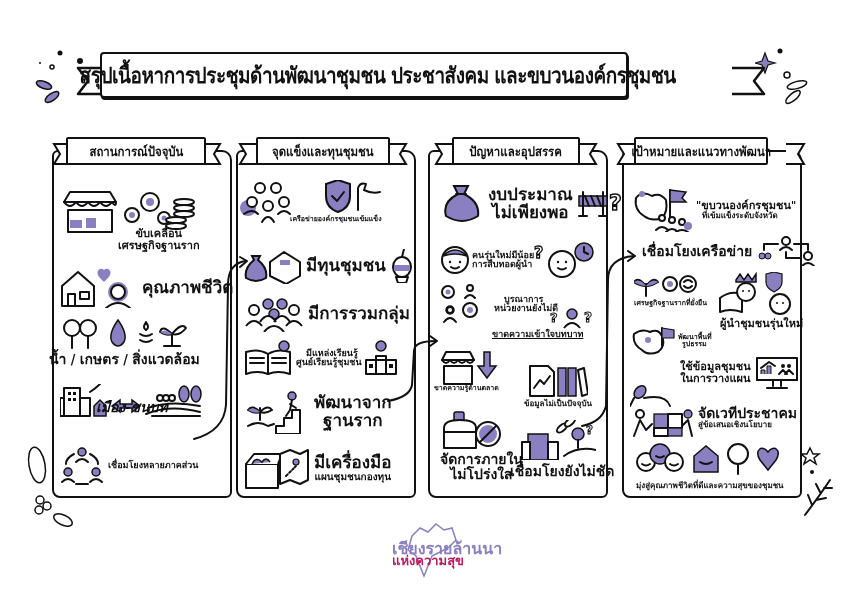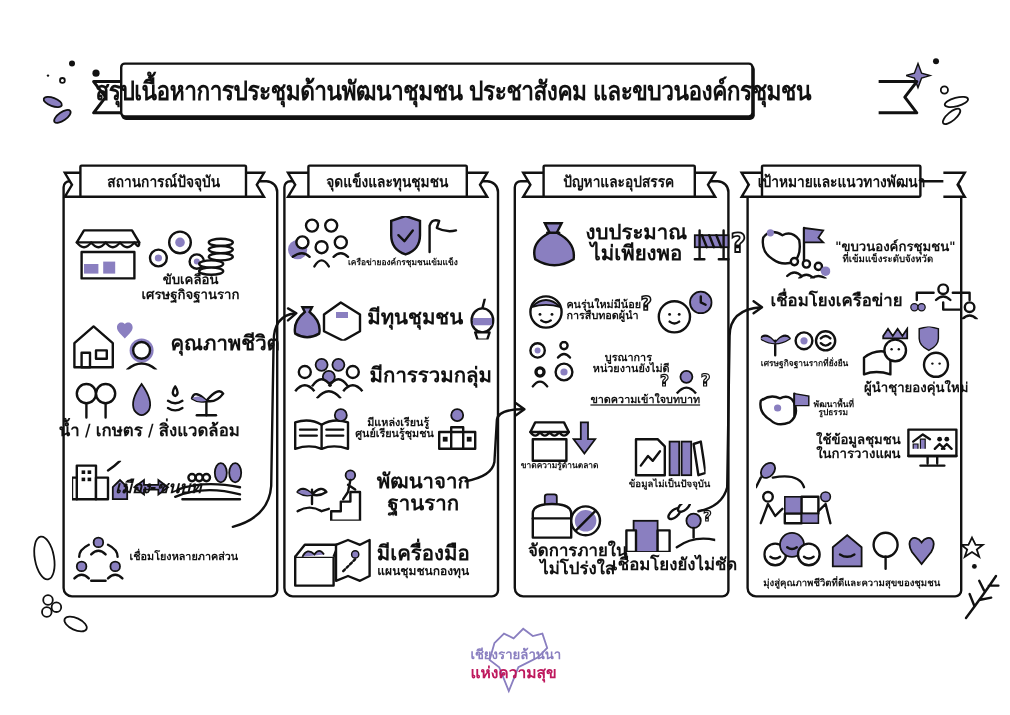--- a/index.html
+++ b/index.html
@@ -24,21 +24,21 @@
   .lbl.sm { font-size: 9px; }
   .lbl.xs { font-size: 7px; }
   .center { text-align: center; }
   .ic { display: inline-block; }
   svg .p { fill: #8a7fc0; }
   svg .s { stroke: #111; stroke-width: 2; fill: none; stroke-linecap: round; stroke-linejoin: round; }
   svg .sw { stroke: #111; stroke-width: 2; fill: #fff; stroke-linejoin: round; }
 
   .arrow { position: absolute; z-index: 4; }
   .logo { position: absolute; left: 382px; top: 520px; width: 100px; height: 60px; }
-  .logo .l1 { position: absolute; left: 10px; top: 16px; font-size: 11px; color: #8a7fc0; font-weight: bold; white-space: nowrap; }
+  .logo .l1 { position: absolute; left: 10px; top: 16px; font-size: 16px; color: #8a7fc0; font-weight: bold; white-space: nowrap; }
   .logo .l2 { position: absolute; left: 10px; top: 30px; font-size: 13px; color: #be185d; font-weight: bold; white-space: nowrap; }
 </style>
 </head>
 <body>
 
 <svg style="position:absolute;left:30px;top:45px;width:70px;height:60px" viewBox="0 0 70 60">
   <circle cx="30" cy="8" r="2.5" fill="#111"></circle>
     <circle cx="50" cy="16" r="3" fill="#111"></circle>
     <circle cx="22" cy="22" r="2" fill="none" stroke="#111" stroke-width="1.5"></circle>
     <circle cx="10" cy="18" r="1" fill="#111"></circle>
@@ -493,21 +493,21 @@
     <circle cx="28" cy="20" r="9" class="sw"></circle>
       <circle cx="25" cy="19" r="1" fill="#111"></circle>
       <circle cx="31" cy="19" r="1" fill="#111"></circle>
     <path d="M48 2 L56 0 L64 2 L64 10 Q64 16 56 20 Q48 16 48 10 Z" class="p" stroke="#111" stroke-width="1.2"></path>
     <circle cx="62" cy="32" r="10" class="sw"></circle>
       <circle cx="59" cy="31" r="1" fill="#111"></circle>
       <circle cx="65" cy="31" r="1" fill="#111"></circle>
   </svg>
 </div>
 <div class="item" style="left:720px;top:318px;">
-  <span class="lbl md">ผู้นำชุายองคุ่นใหม่</span>
+  <span class="lbl md">ผู้นำชุมชนรุ่นใหม่</span>
 </div>
 
 <div class="item" style="left:632px;top:326px;">
   <svg class="ic" width="44" height="30" viewBox="0 0 44 30">
     <path d="M2 8 Q10 2 18 6 Q26 2 30 10 Q34 20 26 26 Q16 30 10 24 Q0 18 2 8 Z" class="sw"></path>
       <circle cx="16" cy="14" r="3" class="p"></circle>
     <path d="M30 2 L30 20" class="s" stroke-width="1.5"></path>
       <path d="M30 2 L42 4 L42 12 L30 12 Z" class="p" stroke="#111" stroke-width="1.2"></path>
   </svg>
   <div class="lbl xs" style="margin-left:2px">
@@ -539,20 +539,24 @@
     <path d="M14 14 Q36 10 40 22" class="s" stroke-width="1.3"></path>
     <circle cx="10" cy="30" r="4" class="sw"></circle>
       <path d="M4 52 L10 36 L16 46 L22 40" class="s"></path>
     <rect x="24" y="30" width="14" height="14" class="p" stroke="#111" stroke-width="1.3"></rect>
       <rect x="38" y="30" width="14" height="14" class="sw"></rect>
       <rect x="24" y="44" width="14" height="8" class="sw"></rect>
       <rect x="38" y="44" width="14" height="8" class="p" stroke="#111" stroke-width="1.3"></rect>
     <circle cx="58" cy="30" r="4" class="p" stroke="#111" stroke-width="1.3"></circle>
       <path d="M62 52 L58 36 L52 42" class="s"></path>
   </svg>
+  <div class="lbl" style="margin-left:4px;margin-top:14px">
+      <div style="font-size:14px">จัดเวทีประชาคม</div>
+      <div style="font-size:8px">สู่ข้อเสนอเชิงนโยบาย</div>
+    </div>
 </div>
 
 <div class="item" style="left:636px;top:442px;">
   <svg class="ic" width="150" height="34" viewBox="0 0 150 34">
     <circle cx="10" cy="20" r="9" class="sw"></circle>
       <circle cx="24" cy="12" r="10" class="p" stroke="#111" stroke-width="1.5"></circle>
       <circle cx="38" cy="20" r="9" class="sw"></circle>
     <path d="M6 22 Q10 25 14 22 M20 14 Q24 17 28 14 M34 22 Q38 25 42 22" class="s" stroke-width="1"></path>
     <path d="M58 30 L58 14 L70 4 L82 14 L82 30 Z" class="p" stroke="#111" stroke-width="1.5"></path>
       <path d="M64 20 Q70 24 76 20" class="s" stroke="#fff" stroke-width="1.2"></path>

